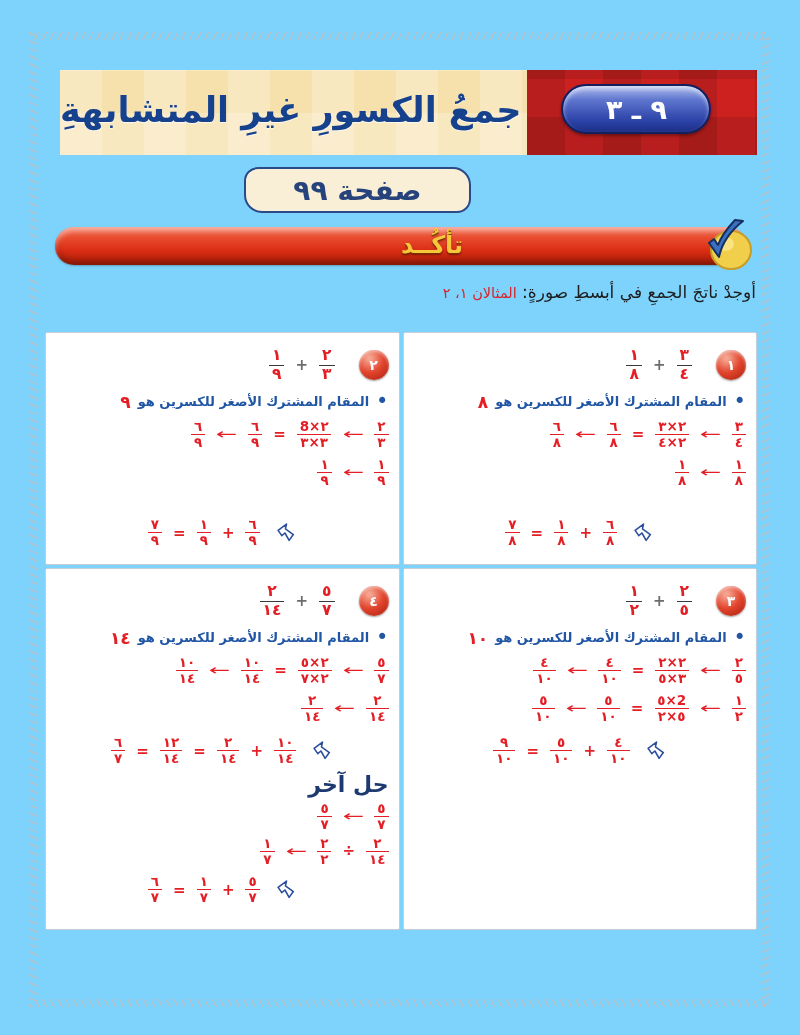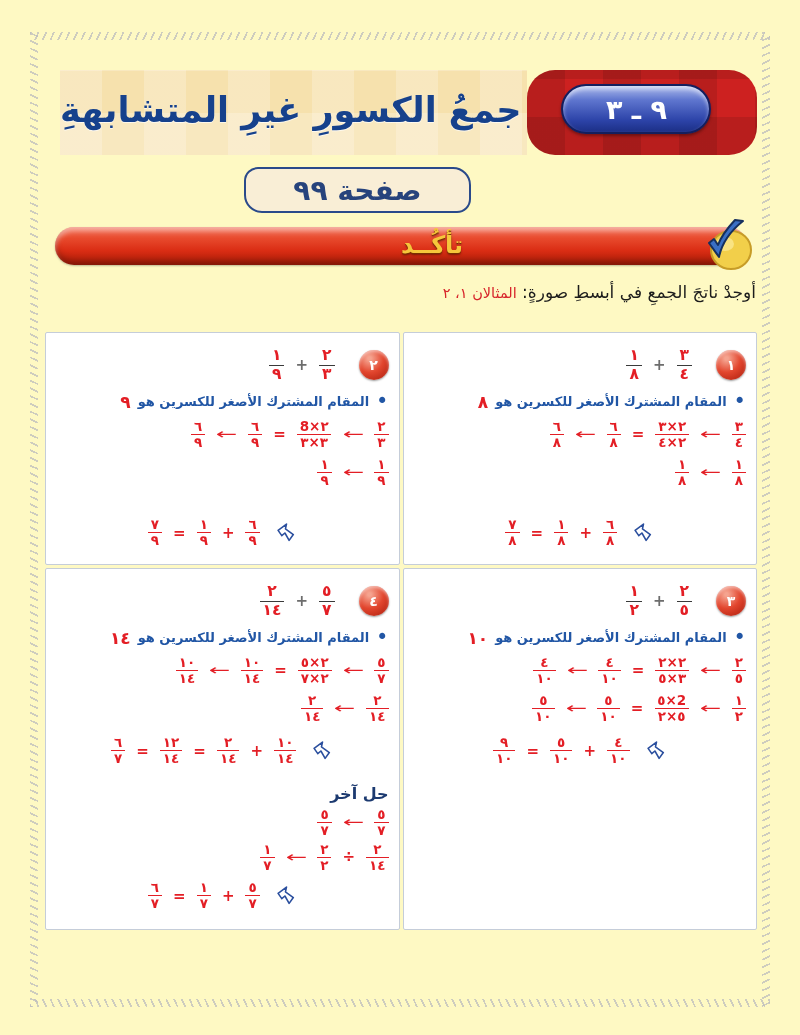--- a/index.html
+++ b/index.html
@@ -1,35 +1,35 @@
 <!DOCTYPE html>
 <html lang="ar" dir="rtl"><head>
 <meta charset="utf-8">
 <style>
   * { margin:0; padding:0; box-sizing:border-box; }
   html,body { background:#ffffff; }
   body { font-family:"DejaVu Sans", sans-serif; width:800px; }
-  .page { position:relative; width:800px; height:1035px; background:#fef9c3; overflow:hidden; }
+  .page { position:relative; width:800px; height:1035px; background:#7dd3fc; overflow:hidden; }
 
   
   .frame { position:absolute; z-index:1; opacity:.75; }
   .frame-top    { left:30px; right:30px; top:32px;  height:8px; background:repeating-linear-gradient(115deg,#bdbdbd 0 1.7px,transparent 1.7px 7px); }
   .frame-bottom { left:30px; right:30px; bottom:28px; height:8px; background:repeating-linear-gradient(65deg,#bdbdbd 0 1.7px,transparent 1.7px 7px); }
   .frame-left   { left:30px; top:32px; bottom:28px; width:8px; background:repeating-linear-gradient(25deg,#bdbdbd 0 1.7px,transparent 1.7px 7px); }
   .frame-right  { right:30px; top:32px; bottom:28px; width:8px; background:repeating-linear-gradient(155deg,#bdbdbd 0 1.7px,transparent 1.7px 7px); }
 
   
   .banner { position:absolute; left:60px; top:70px; width:697px; height:85px; display:flex; direction:ltr; z-index:2; }
   .banner-cream { flex:1; background:#f6e1ad;
     background-image:repeating-linear-gradient(0deg, rgba(255,255,255,.22) 0 42px, transparent 42px 84px),
                      repeating-linear-gradient(90deg, rgba(255,255,255,.22) 0 42px, transparent 42px 84px);
     display:flex; align-items:center; justify-content:flex-end; }
   .banner-red { width:252px; background:#cd2120; position:relative;
     background-image:repeating-linear-gradient(0deg, rgba(0,0,0,.10) 0 38px, transparent 38px 76px),
-                     repeating-linear-gradient(90deg, rgba(0,0,0,.10) 0 38px, transparent 38px 76px);border-radius:28px; }
+                     repeating-linear-gradient(90deg, rgba(0,0,0,.10) 0 38px, transparent 38px 76px); }
   .banner-title { font-size:35px; font-weight:bold; color:#16418c; padding:0 6px 6px 0;
     text-shadow:0 1px 0 rgba(255,255,255,.65); white-space:nowrap; direction:rtl; }
   .lesson-pill { position:absolute; left:34px; top:14px; width:150px; height:50px; border-radius:26px;
     background:linear-gradient(180deg,#aebcec 0%,#5f76cf 30%,#2c43a8 75%,#1c2f86 100%);
     border:2px solid #141f5e; box-shadow:inset 0 3px 4px rgba(255,255,255,.55), 0 2px 3px rgba(0,0,0,.35);
     color:#ffffff; font-weight:bold; font-size:27px; display:flex; align-items:center; justify-content:center; direction:rtl; }
 
   
   .page-badge { position:absolute; left:244px; top:167px; width:227px; height:46px; z-index:2;
     background:#f9eed6; border:2.5px solid #2a4a8a; border-radius:14px 18px 14px 18px;
@@ -77,21 +77,21 @@
   .frac { display:inline-flex; flex-direction:column; align-items:center; direction:ltr; unicode-bidi:isolate;
     font-weight:bold; font-size:13.5px; line-height:1.1; }
   .frac span { padding:0 3px; }
   .frac .den { border-top:1.7px solid currentColor; }
   .expr .frac { font-size:15.5px; }
   .expr .frac .den { border-color:#3a3a3a; }
   .arrow { display:inline-block; transform:scaleX(1.7); font-size:15px; padding:0 4px; }
   .op { font-weight:bold; font-size:15px; }
   .answer-icon { margin-left:5px; flex:0 0 auto; }
 
-  .alt-label { color:#1c3a70; font-weight:bold; font-size:16px; margin-top:18px; }
+  .alt-label { color:#1c3a70; font-weight:bold; font-size:22px; margin-top:6px; }
   .alt .work-line { margin-top:4px; padding-left:22px; }
   .alt .result-line { margin-top:8px; }
 </style>
 </head>
 <body>
 
 <div class="page">
 
   <div class="frame frame-top"></div>
   <div class="frame frame-bottom"></div>

